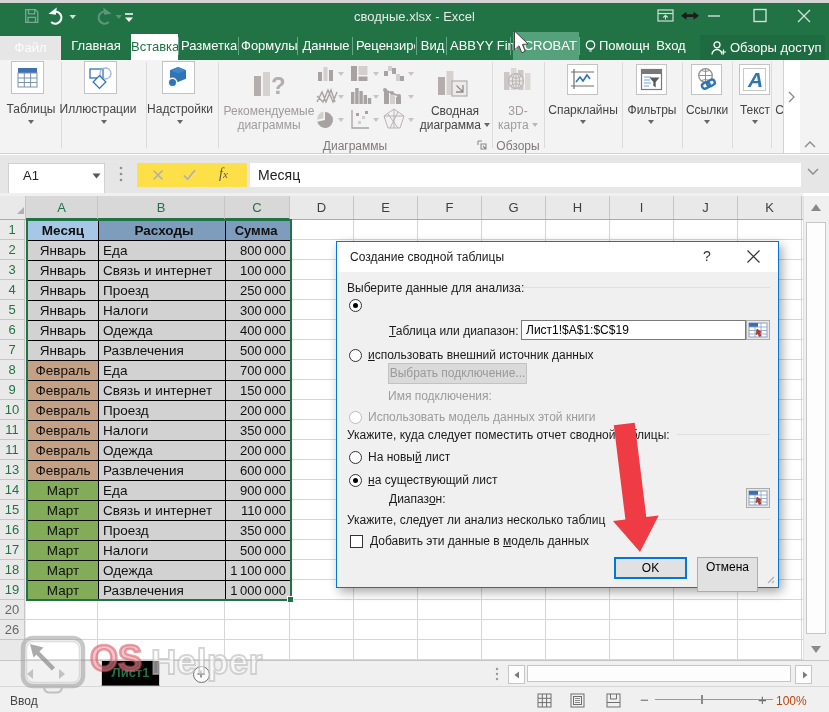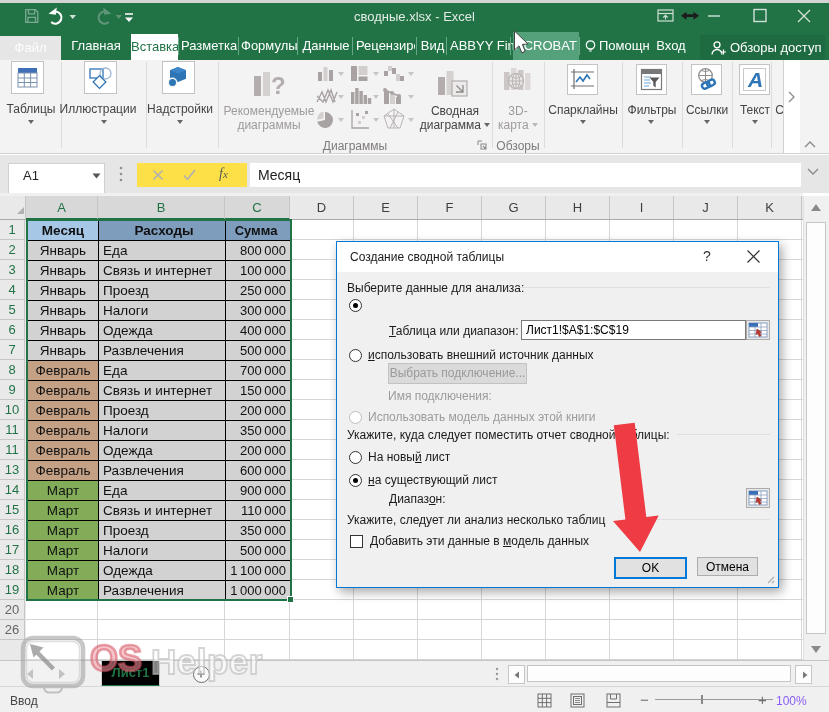--- a/index.html
+++ b/index.html
@@ -594,21 +594,21 @@
   <svg style="position:absolute;left:606px;top:6px" width="15" height="15" viewBox="0 0 15 15">
         <g stroke="#6e6e6e" fill="none">
           <rect x="1" y="1" width="13" height="13"></rect>
           <path d="M4.5 1 v5 h6 v-5 M1 9.5 h13" stroke-width="1"></path>
         </g>
       </svg>
   <span style="position:absolute;left:640px;top:4px;color:#6e6e6e;font-size:15px">−</span>
   <div style="position:absolute;left:655px;top:12px;width:118px;height:1px;background:#9a9a9a"></div>
   <div style="position:absolute;left:701px;top:8px;width:2px;height:9px;background:#8a8a8a"></div>
   <span style="position:absolute;left:758px;top:4px;color:#6e6e6e;font-size:15px">+</span>
-  <span style="position:absolute;left:776px;top:7px;color:#8b5cf6">100%</span>
+  <span style="position:absolute;left:776px;top:7px;color:#c2410c">100%</span>
 </div>
 
 <div class="a" id="dialog">
   <div class="a" id="dlgtitle">
         <span style="position:absolute;left:13px;top:8px;font-size:12px;color:#1a1a1a">Создание сводной таблицы</span>
     <span style="position:absolute;left:366px;top:6px;font-size:14px;color:#333">?</span>
     <svg style="position:absolute;left:409px;top:7px" width="15" height="15" viewBox="0 0 15 15">
           <path d="M1.5 1.5 l12 12 m0 -12 l-12 12" stroke="#333" stroke-width="1.2"></path>
         </svg>
   </div>
@@ -644,21 +644,21 @@
       <rect x="2" y="2" width="9" height="4" fill="#3a6fb8"></rect>
       <path d="M2 6 h18 M2 9.5 h18 M2 13 h18 M8 6 v10 M14 2 v14" stroke="#8aa0c0" stroke-width="0.8" fill="none"></path>
       <path d="M9 13.5 l1 -5.5 4.5 3.2 -2 0.4 1.6 3 -1.8 1 -1.6 -3 z" fill="#c0392b" stroke="#8b1a10" stroke-width="0.5"></path>
     </svg>
   </div>
   <div class="a dtext" style="left:10px;top:271px">Укажите, следует ли анализ несколько таблиц</div>
   <div class="a etch" style="left:290px;top:277px;width:143px"></div>
   <div class="a" style="left:13px;top:293px;width:13px;height:13px;border:1px solid #333;background:#fff;position:absolute"></div>
   <div class="a dtext" style="left:33px;top:292px">Добавить эти данные в <u>м</u>одель данных</div>
   <div class="a" style="left:277px;top:315px;width:73px;height:22px;background:#e1e1e1;border:2px solid #0078d7;font-size:12px;text-align:center;line-height:18px;position:absolute">OK</div>
-  <div class="a btn" style="left:360px;top:315px;width:61px;height:19px;line-height:19px">Отмена</div>
+  <div class="a btn" style="left:360px;top:315px;width:61px;height:35px;line-height:19px">Отмена</div>
   <svg class="a" style="left:427px;top:331px" width="12" height="12" viewBox="0 0 12 12">
         <path d="M11 1 v10 h-10 z" fill="#f0f0f0"></path>
         <path d="M10 4 l-6 6 M10 8 l-2 2" stroke="#b0b0b0" stroke-width="1.3"></path>
       </svg>
 </div>
 
 <svg class="a" style="left:600px;top:415px;z-index:30" width="70" height="145" viewBox="0 0 70 145">
   <polygon points="40,137 13,106.1 25.4,104.5 13.8,10.2 34.7,7.7 46.3,102 58.7,100.4" fill="#ee3b44"></polygon>
 </svg>
 

